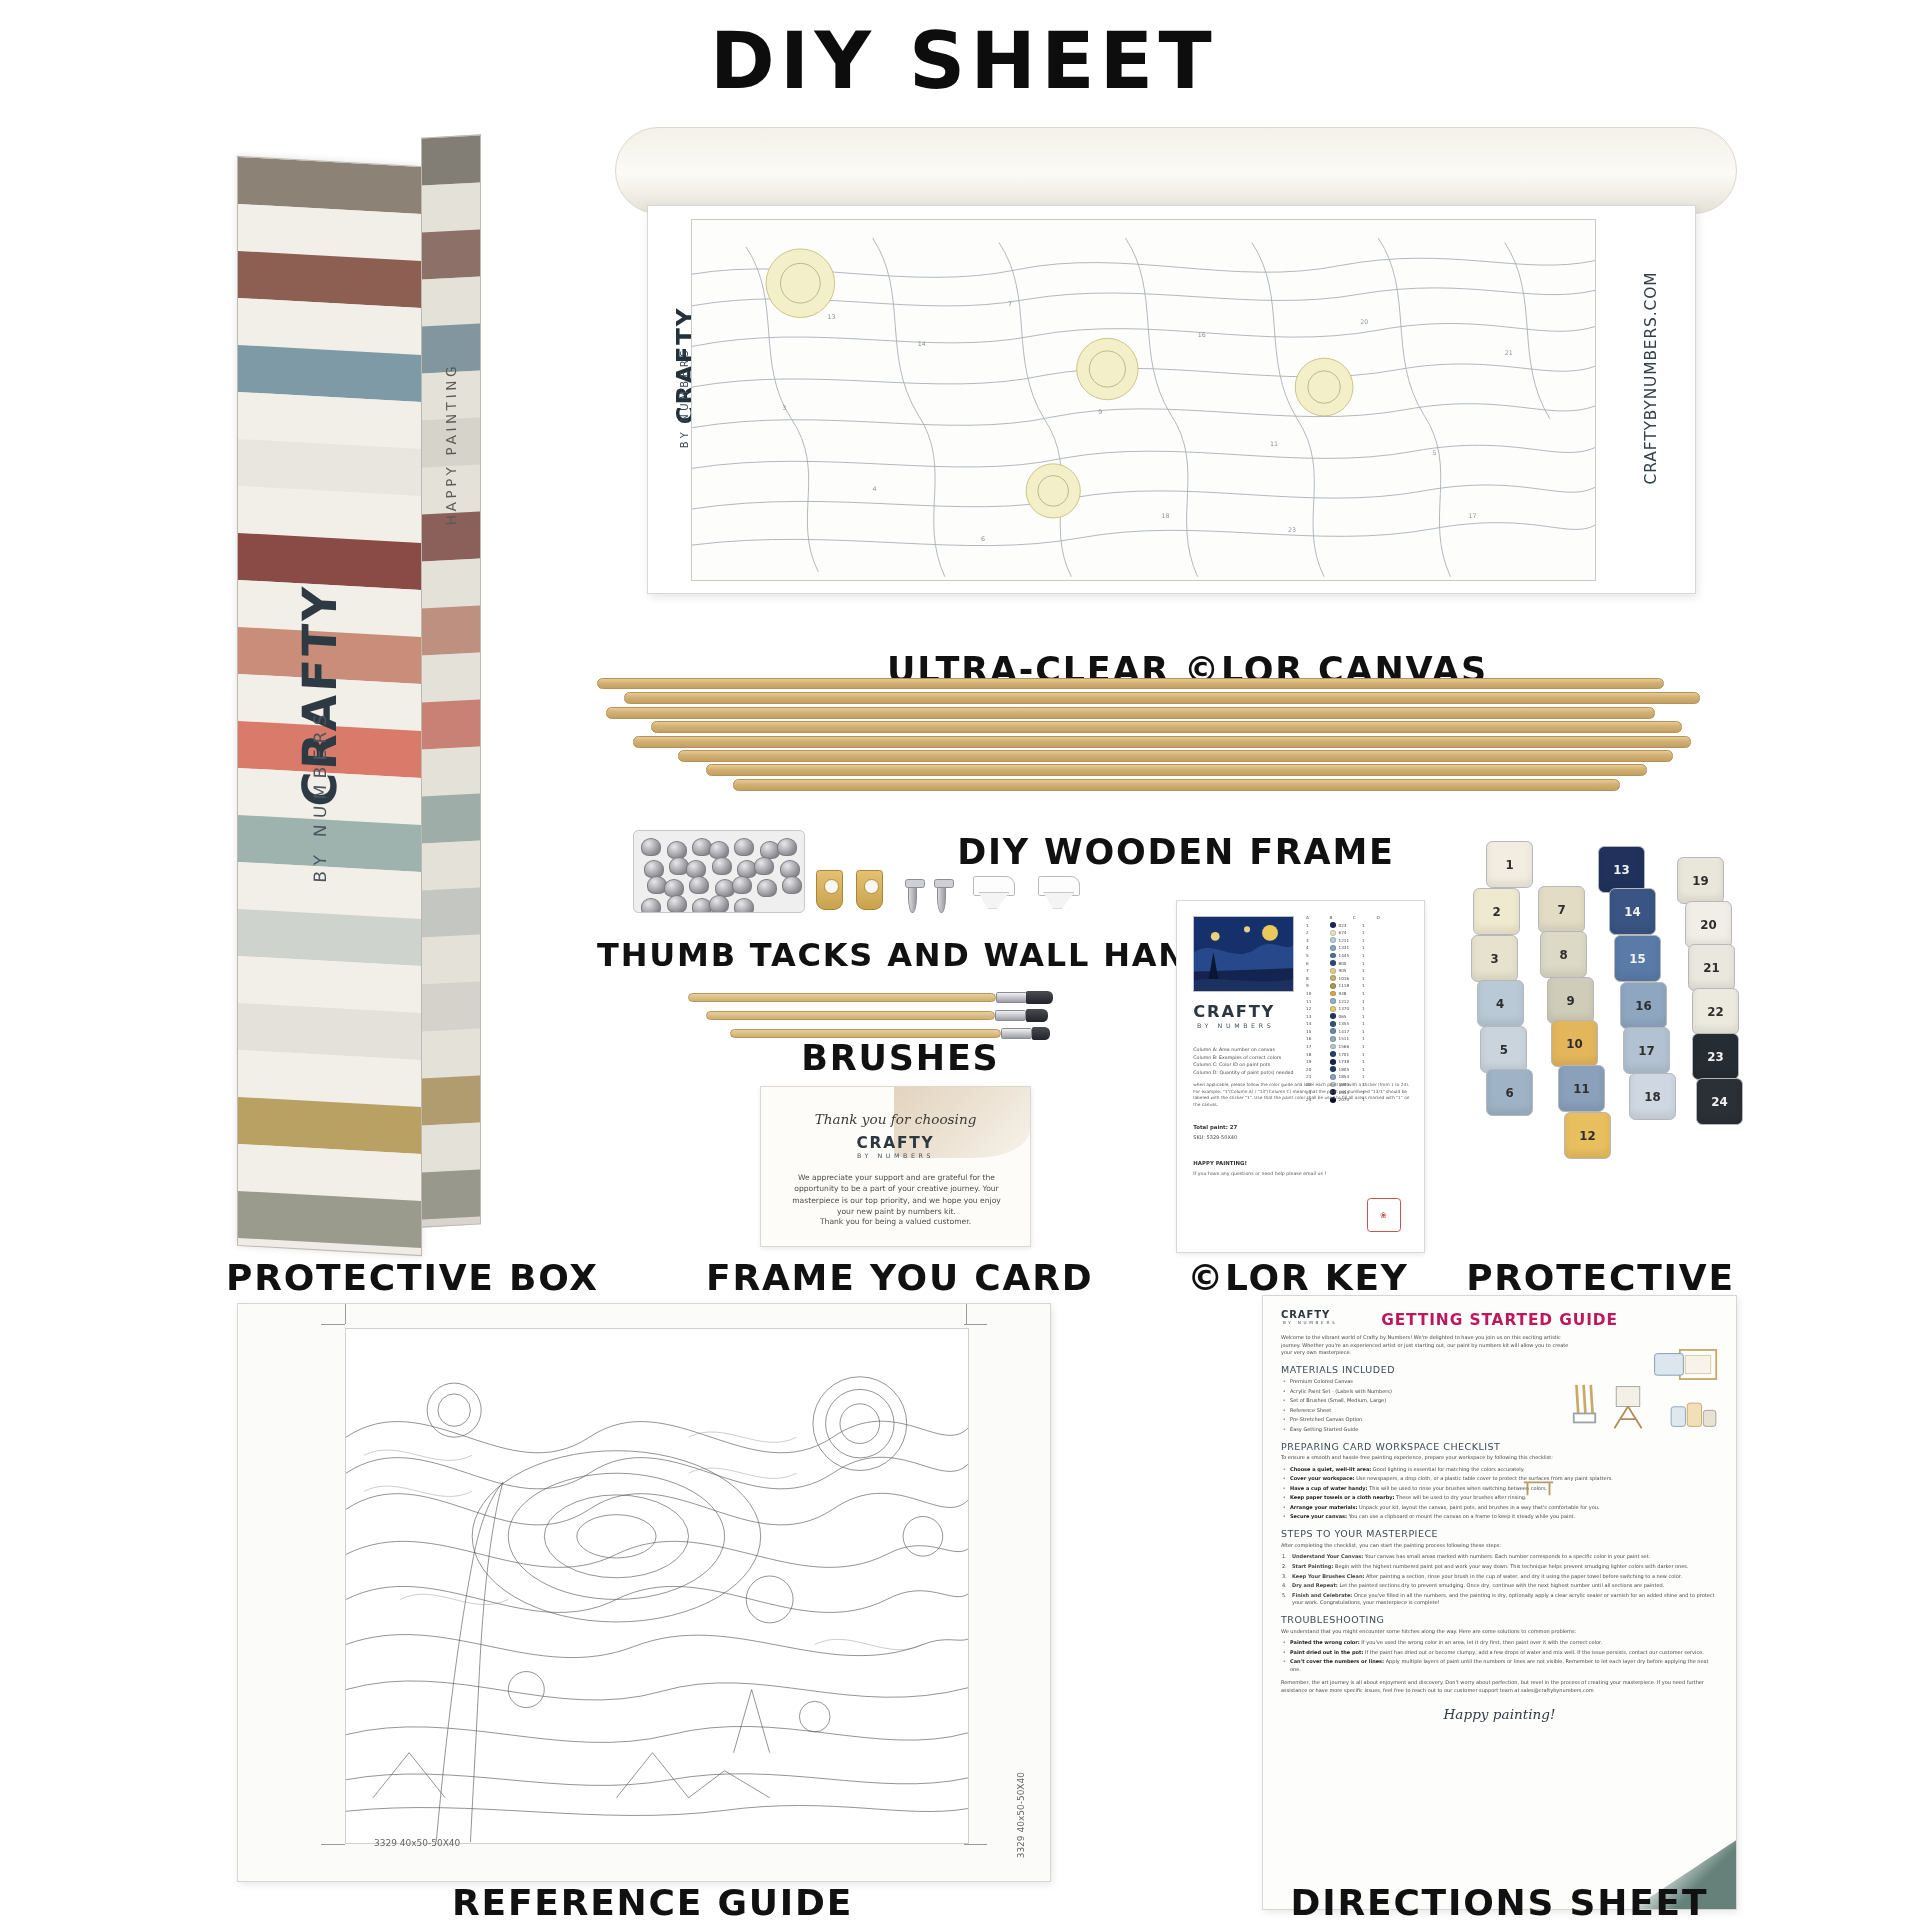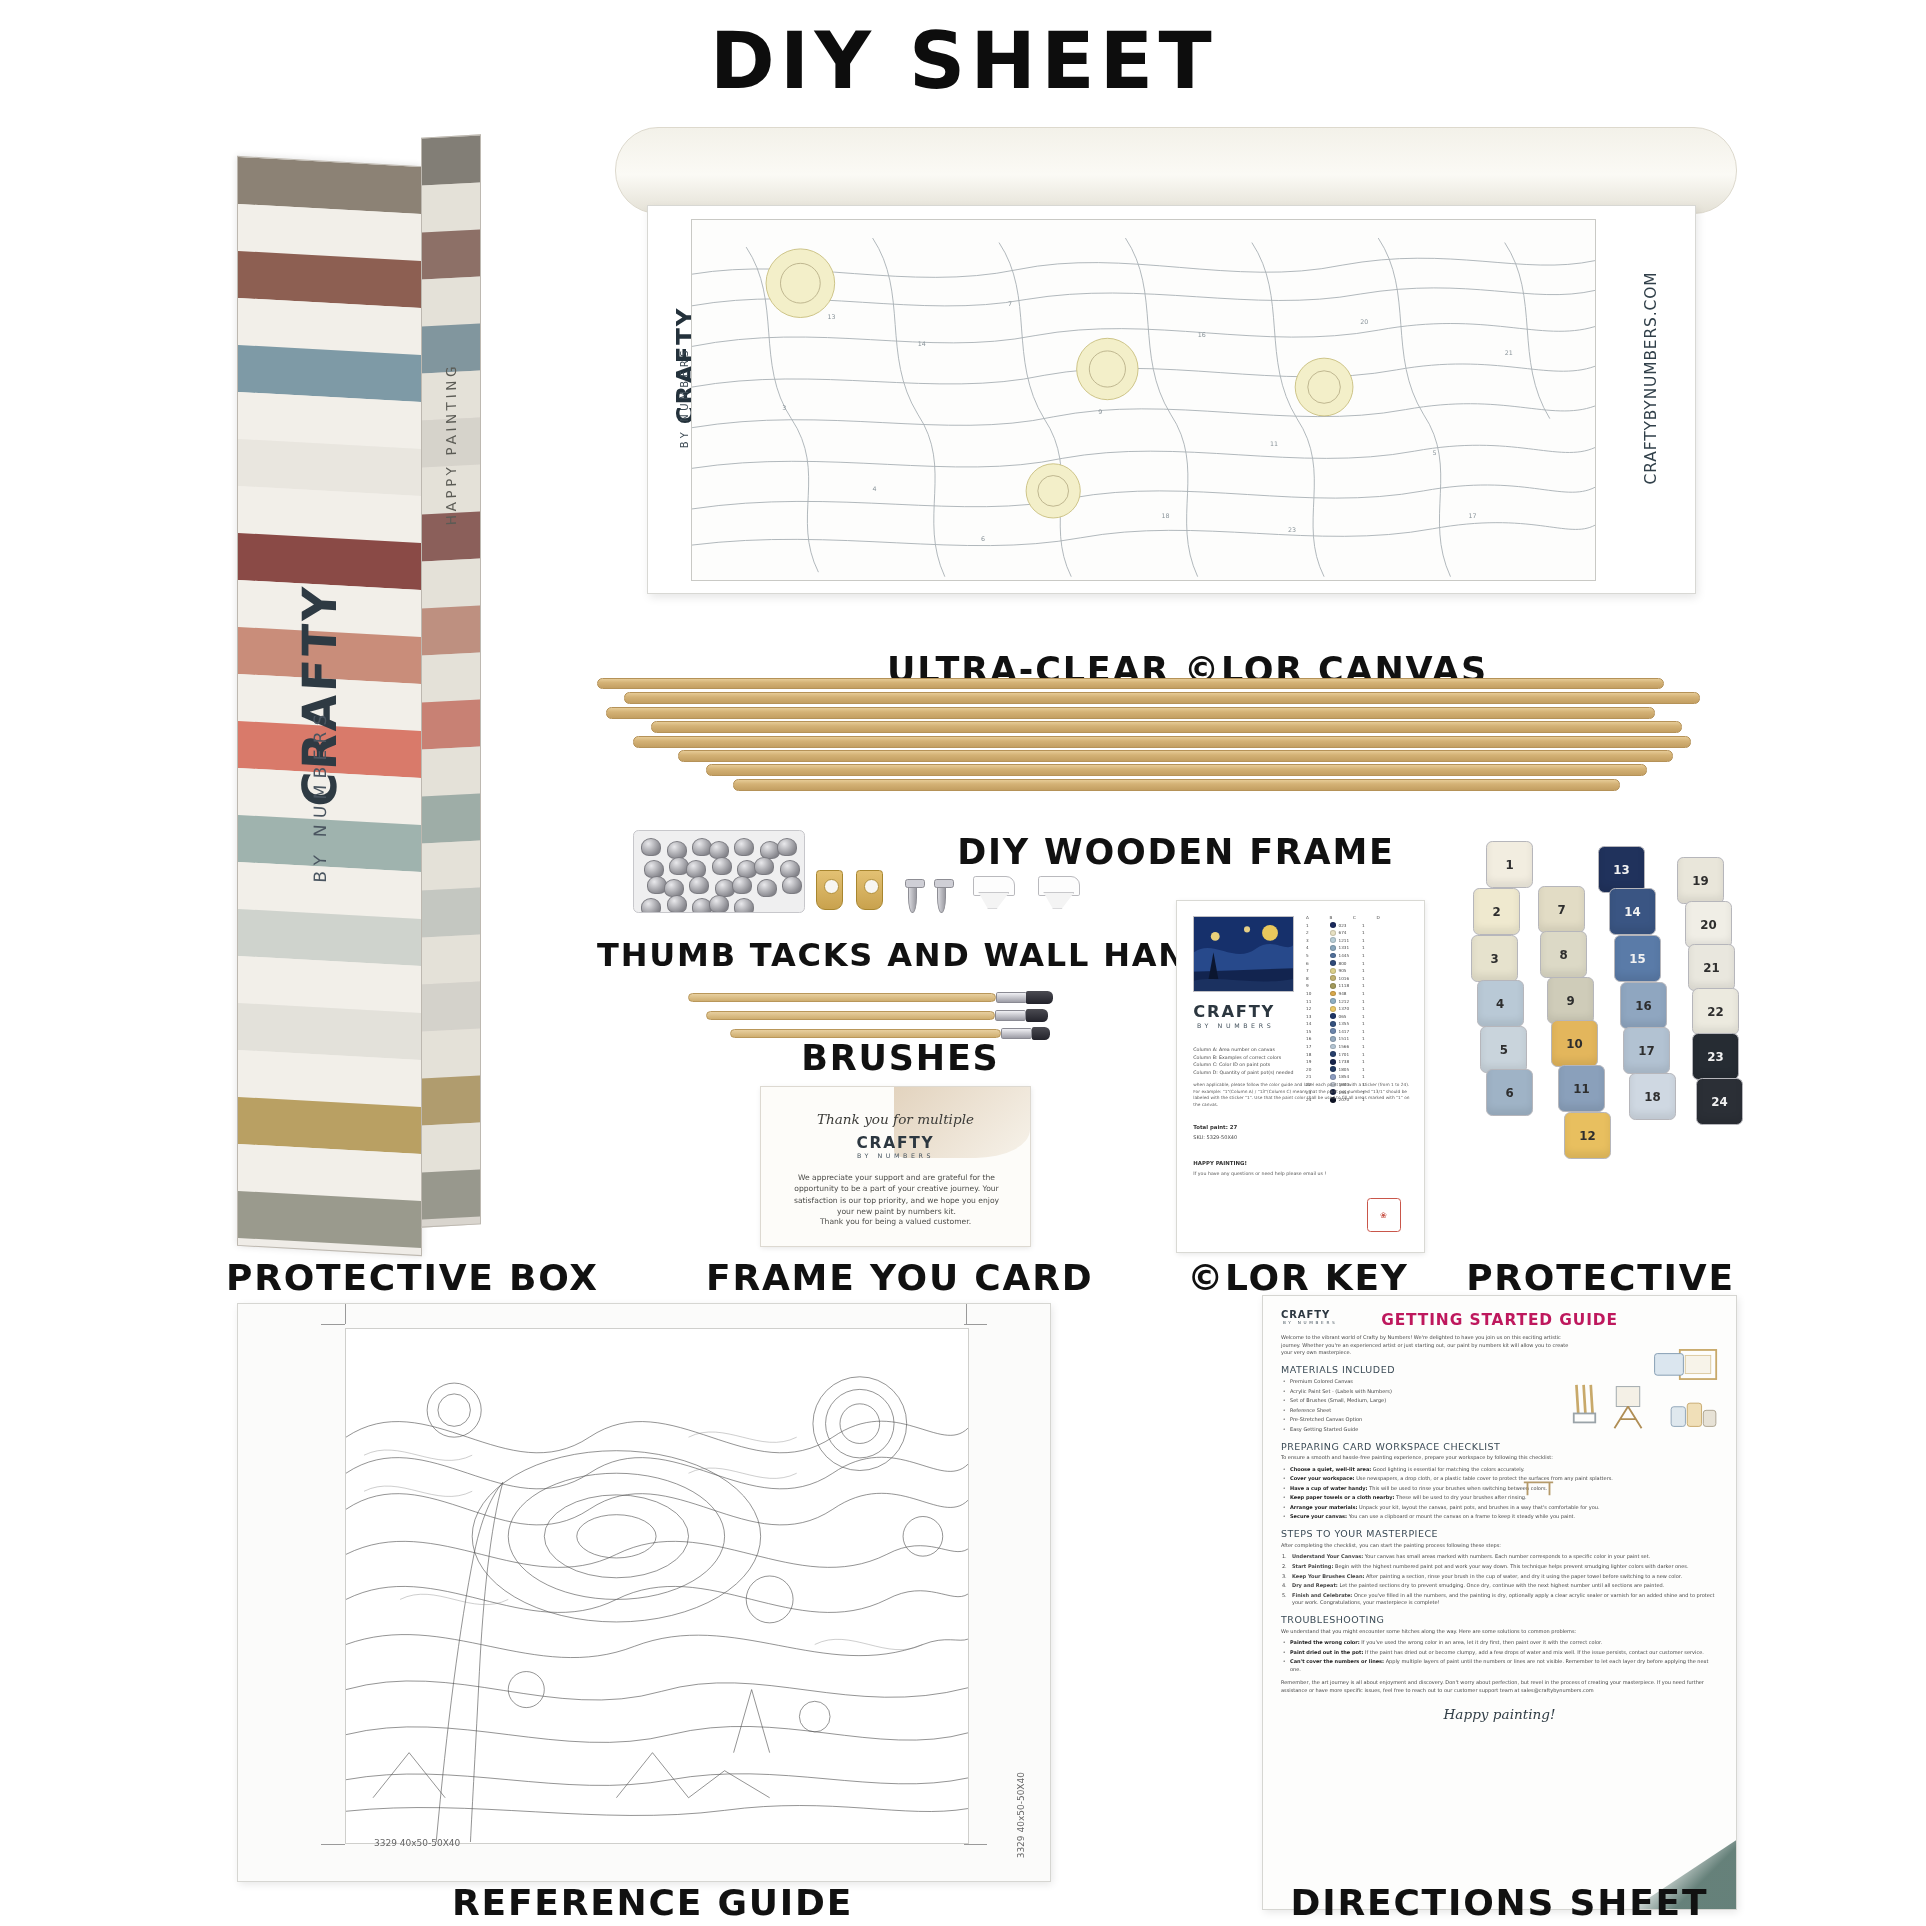--- a/index.html
+++ b/index.html
@@ -445,24 +445,24 @@
   <div class="brush" style="left:42px; top:43px; width:344px;">
     <div class="handle" style="width:271px;"></div>
     <div class="ferrule" style="left:271px;"></div>
     <div class="tip" style="left:302px; width:18px;"></div>
   </div>
 </div>
 <div class="label" style="left:751px; top:1038px; width:299px; font-size:35px;">BRUSHES</div>
 
 <div id="thankyou">
   <div id="ty-brush"></div>
-  <div id="ty-h">Thank you for multiple</div>
+  <div id="ty-h">Thank you for choosing</div>
   <div id="ty-logo">CRAFTY</div>
   <div id="ty-logo2">BY NUMBERS</div>
-  <div id="ty-body">We appreciate your support and are grateful for the opportunity to be a part of your creative journey. Your satisfaction is our top priority, and we hope you enjoy your new paint by numbers kit.</div>
+  <div id="ty-body">We appreciate your support and are grateful for the opportunity to be a part of your creative journey. Your masterpiece is our top priority, and we hope you enjoy your new paint by numbers kit.</div>
   <div id="ty-foot">Thank you for being a valued customer.</div>
 </div>
 <div class="label" style="left:706px; top:1257px; width:380px; font-size:36px;">FRAME YOU CARD</div>
 
 <div id="colorkey">
   <div id="ck-img">
     <svg viewBox="0 0 112 84" preserveAspectRatio="none">
       <rect width="112" height="84" fill="#16306b"></rect>
       <circle cx="86" cy="18" r="9" fill="#e9c85c"></circle>
       <circle cx="24" cy="22" r="5" fill="#e9d07a"></circle>

